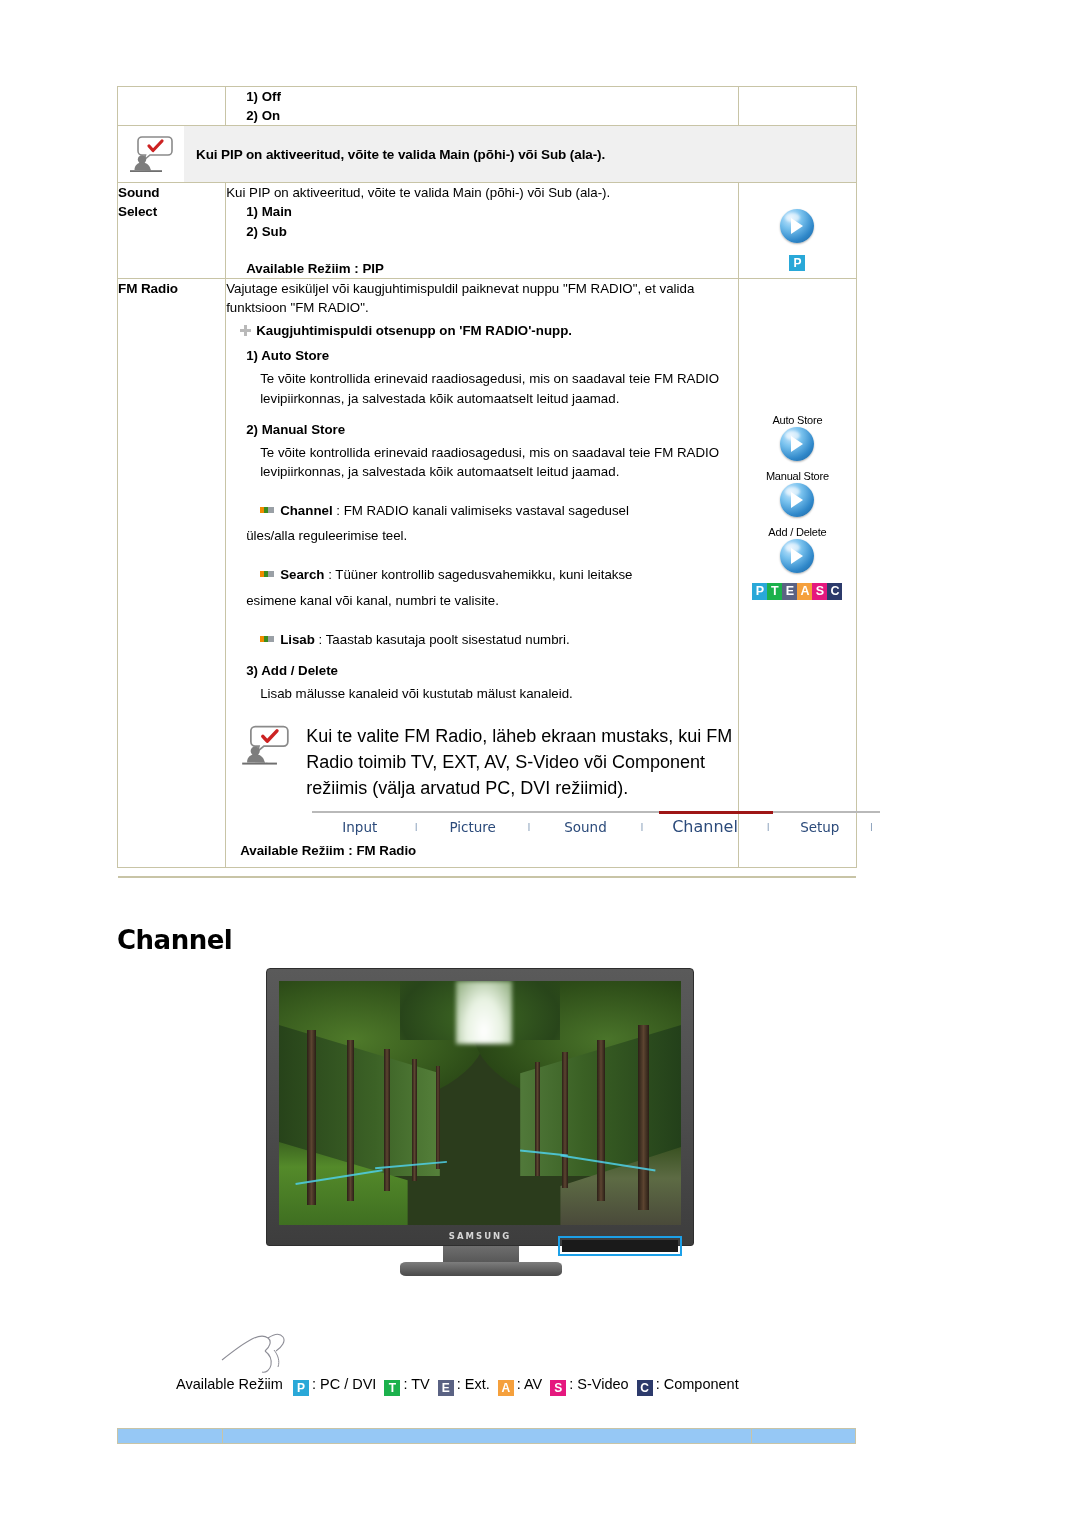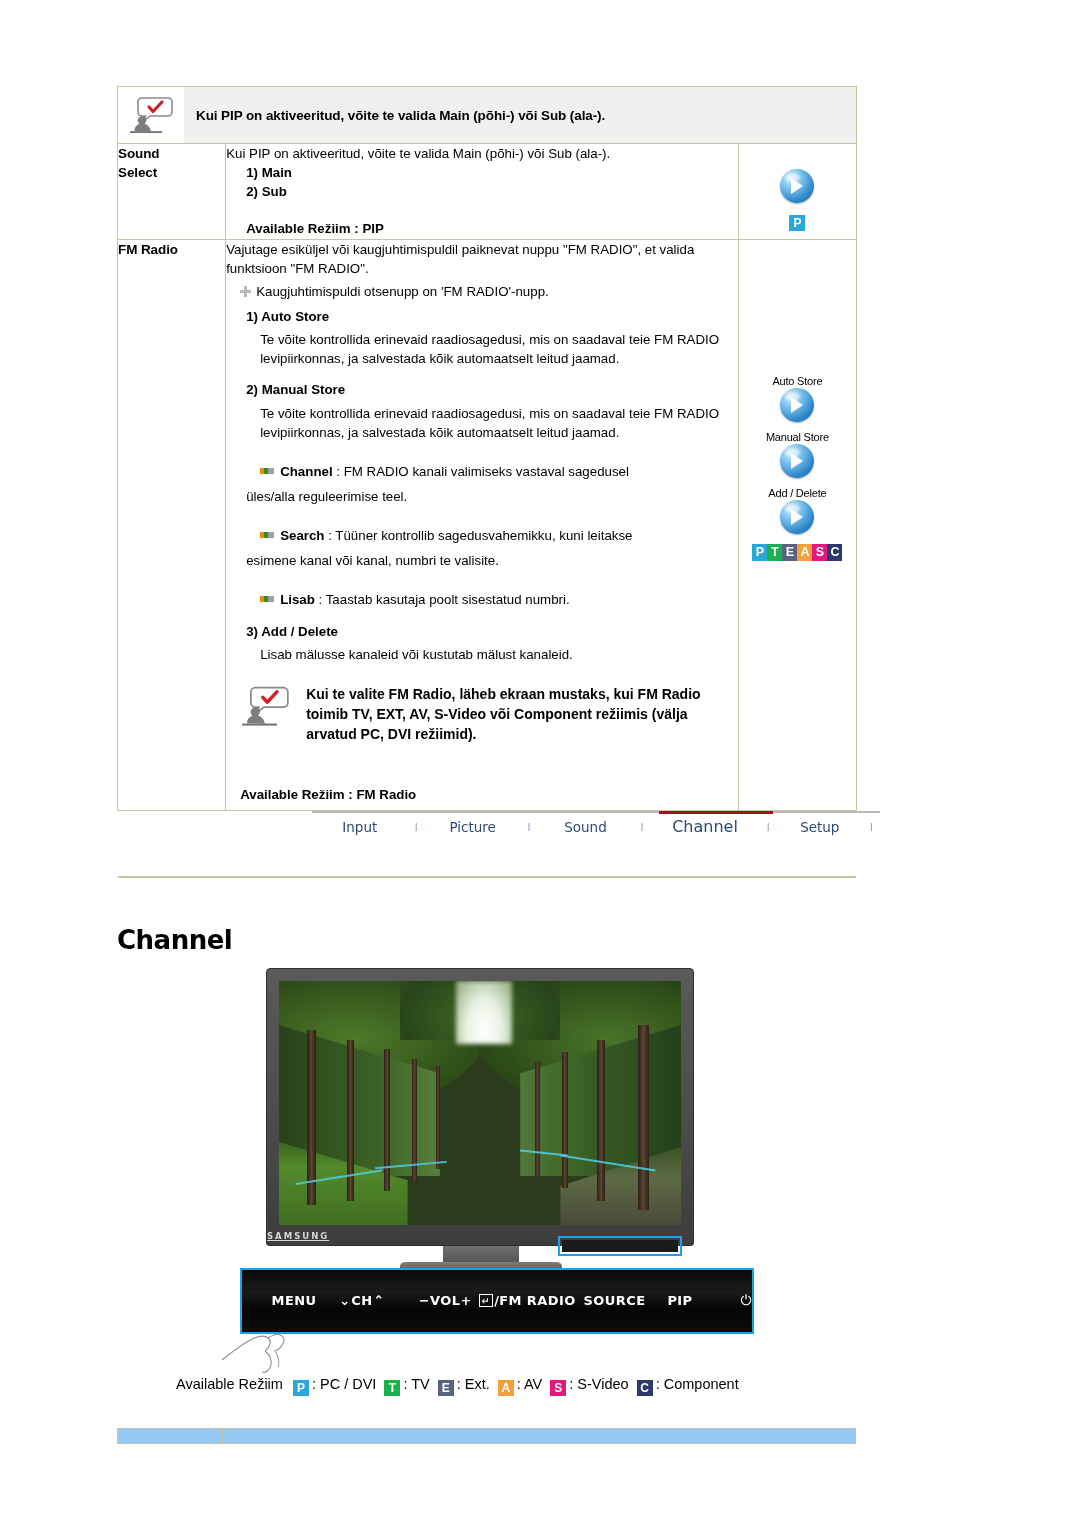--- a/index.html
+++ b/index.html
@@ -73,21 +73,21 @@
     padding:10px 12px;
     letter-spacing:-0.1px;
   }
 
   
   .inline-note{
     display:flex; align-items:flex-start;
     margin:18px 0 0 14px;
   }
   .inline-note .ni{ width:66px; min-width:66px; padding-top:2px; }
-  .inline-note .nt{ font-size:14px; line-height:1.45; padding-top:2px;font-weight:bold;}
+  .inline-note .nt{ font-size:18px; line-height:1.45; padding-top:2px;}
 
   
   .plus-bullet{
     display:inline-block; width:11px; height:11px;
     position:relative; margin-right:5px; vertical-align:-1px;
   }
   .plus-bullet:before, .plus-bullet:after{
     content:""; position:absolute; background:#b9b9b9;
   }
   .plus-bullet:before{ left:4px; top:0; width:3px; height:11px; }
@@ -231,24 +231,23 @@
     clip-path:polygon(0 0,100% 46%,100% 100%,0 100%);
   }
   .grass-r{
     position:absolute; right:0; bottom:0; width:30%; height:32%;
     background:linear-gradient(to top,#4a4a3a 0%,#5d6b44 60%,#3a5222 100%);
     clip-path:polygon(100% 0,0 50%,0 100%,100% 100%);
   }
   .trunk{ position:absolute; background:linear-gradient(to right,#2b2017,#5c4430,#2a1f16); }
   .rope{ position:absolute; height:1.5px; background:#4fd0e8; opacity:.85; }
   .mon-logo{
-    position:absolute; left:0; right:0; bottom:4px; 
+    position:absolute; left:0; right:0; bottom:4px; text-align:center;
     color:#d6d6d6; font-size:8.5px; font-weight:bold; letter-spacing:2px;
     font-family:"DejaVu Sans", sans-serif;
-    text-decoration:underline;
   }
   .mon-ctrl-hl{
     position:absolute; left:318px; top:274px; width:124px; height:20px;
     border:2px solid #1ca0e8;
   }
   .mon-ctrl-hl:before{
     content:""; position:absolute; inset:2px;
     background:#1a1a1a;
   }
   .mon-neck{
@@ -304,20 +303,28 @@
 <body>
 
 <table class="spec-table">
   <colgroup>
     <col class="col-label">
       <col class="col-body">
       <col class="col-icon">
   </colgroup>
 
   <tbody>
+      <tr>
+    <td class="label-cell"></td>
+    <td class="body-cell">
+      <div class="opt">1) Off</div>
+      <div class="opt">2) On</div>
+    </td>
+    <td class="icon-cell"></td>
+  </tr>
 
   <tr class="note-row">
     <td colspan="3">
       <div class="note-wrap">
         <div class="note-icon-box">
           <svg width="46" height="40" viewBox="0 0 46 40" aria-hidden="true">
             <path d="M14 3 h26 a4 4 0 0 1 4 4 v10 a4 4 0 0 1 -4 4 h-18 l-6 5 l1.5 -5 h-3.5 a4 4 0 0 1 -4 -4 v-10 a4 4 0 0 1 4 -4 z" fill="#ffffff" stroke="#8a8a8a" stroke-width="1.6"></path>
             <path d="M21 12 l4 4.5 l9 -9.5" fill="none" stroke="#cc2222" stroke-width="3.2" stroke-linecap="round" stroke-linejoin="round"></path>
             <circle cx="14" cy="25.5" r="4.2" fill="#7d7d7d"></circle>
             <path d="M6.5 36 c0 -5 3.5 -7.5 7.5 -7.5 c4.5 0 7.5 2.5 8.5 6.5 c.4 1.6 1.6 1.8 3 1.4" fill="#7d7d7d"></path>
@@ -348,21 +355,21 @@
         <span class="badge b-p">P</span>
       </div>
     </td>
   </tr>
 
   <tr>
     <td class="label-cell">FM Radio</td>
     <td class="body-cell">
       <div>Vajutage esiküljel või kaugjuhtimispuldil paiknevat nuppu "FM RADIO", et valida funktsioon "FM RADIO".</div>
 
-      <div class="hang" style="font-weight:normal">
+      <div class="hang" style="font-weight:bold">
         <span class="plus-bullet"></span><span>Kaugjuhtimispuldi otsenupp on 'FM RADIO'-nupp.</span>
       </div>
 
       <div class="indent1">1) Auto Store</div>
       <div class="indent2">Te võite kontrollida erinevaid raadiosagedusi, mis on saadaval teie FM RADIO levipiirkonnas, ja salvestada kõik automaatselt leitud jaamad.</div>
 
       <div class="indent1" style="margin-top:12px">2) Manual Store</div>
       <div class="indent2"><span>Te võite kontrollida erinevaid raadiosagedusi, mis on saadaval teie FM RADIO levipiirkonnas, ja salvestada kõik automaatselt leitud jaamad.</span></div>
 
       <div class="indent-dash">
@@ -463,35 +470,20 @@
         <div class="rope" style="right:28%;top:70%;width:12%;transform:rotate(6deg)"></div>
       </div>
     </div>
     <div class="mon-logo">SAMSUNG</div>
   </div>
 
   <div class="mon-ctrl-hl"></div>
   <div class="mon-neck"></div>
   <div class="mon-base"></div>
 
-  <div class="panel">
-    <div class="panel-row">
-      <span class="pn" style="width:118px;text-align:right">MENU</span>
-      <span class="pn chev" style="width:54px;text-align:right">⌄</span>
-      <span class="pn" style="width:36px;text-align:center">CH</span>
-      <span class="pn chev" style="width:28px;text-align:left">⌃</span>
-      <span class="pn" style="width:62px;text-align:right">−</span>
-      <span class="pn" style="width:44px;text-align:center">VOL</span>
-      <span class="pn" style="width:26px;text-align:left">+</span>
-      <span class="pn" style="margin-left:2px"><span class="ret-box">↵</span><span>/FM RADIO</span></span>
-      <span class="pn" style="margin-left:8px">SOURCE</span>
-      <span class="pn" style="margin-left:22px">PIP</span>
-      <span class="pn" style="margin-left:48px;font-weight:normal;font-size:14px">⏻</span>
-    </div>
-  </div>
 </div>
 
 <svg class="scribble" viewBox="0 0 90 50" aria-hidden="true">
   <path d="M6 30 C16 22 26 14 36 9 C42 6 48 5 52 8 C56 11 54 17 49 21" fill="none" stroke="#8d8d96" stroke-width="1.1"></path>
   <path d="M52 8 C58 4 64 3 67 7 C70 11 66 17 60 21" fill="none" stroke="#8d8d96" stroke-width="1.1"></path>
   <path d="M49 21 C53 24 56 29 55 35 C54 40 50 43 46 42" fill="none" stroke="#8d8d96" stroke-width="1.1"></path>
   <path d="M58 20 C62 25 64 31 62 37" fill="none" stroke="#8d8d96" stroke-width="1"></path>
 </svg>
 
 <div class="legend">

